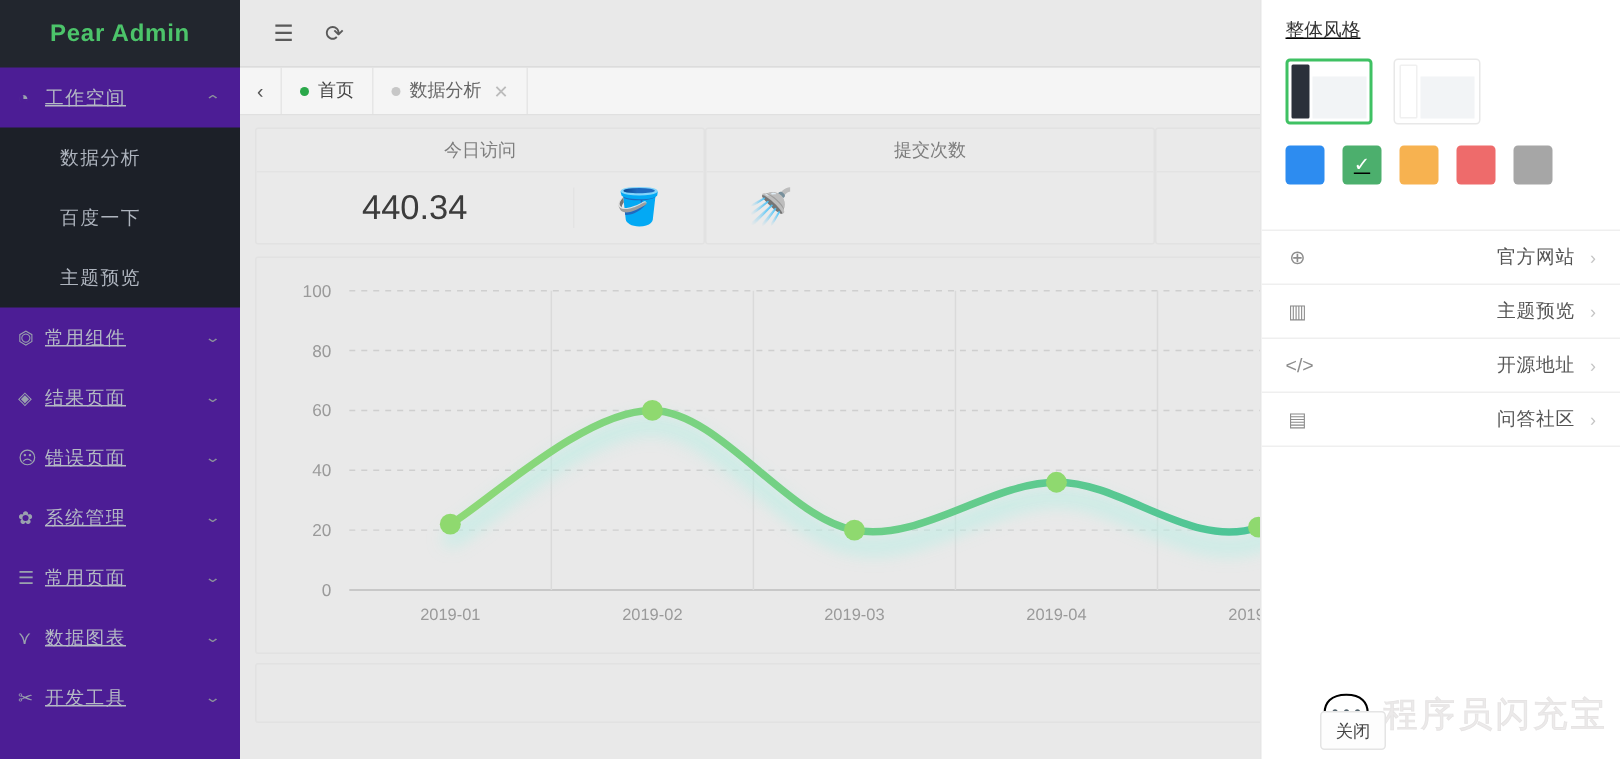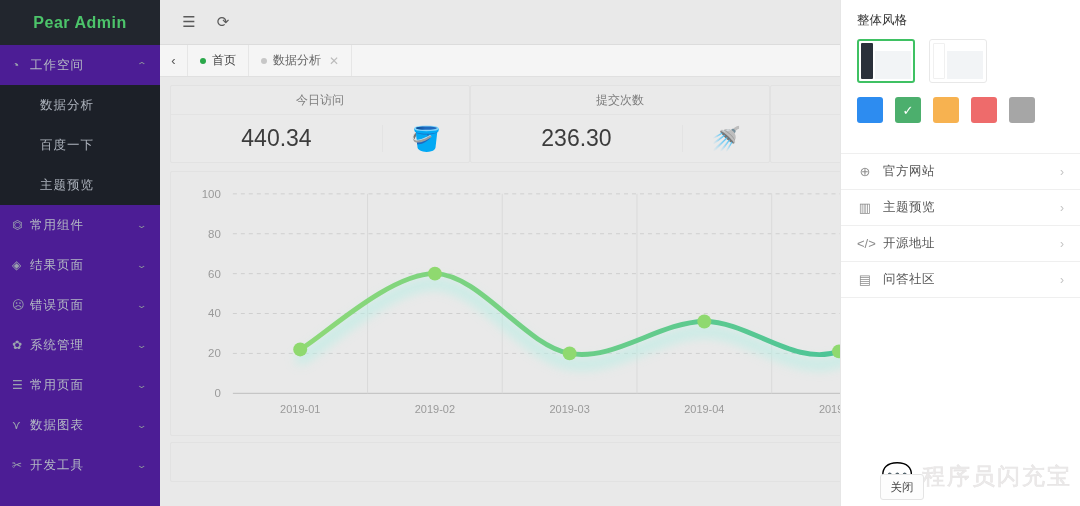--- a/index.html
+++ b/index.html
@@ -26,21 +26,21 @@
     letter-spacing: .5px;
     background: #22262e;
   }
   .nav-group-head {
     height: 40px; display: flex; align-items: center;
     padding: 0 14px 0 12px;
     color: #b4bac4; font-size: 12.5px;
     cursor: pointer;
   }
   .nav-group-head .gi { width: 18px; font-size: 12px; color: #9aa2ae; display:inline-block; }
-  .nav-group-head .gl { flex: 1; letter-spacing: 1px; }
+  .nav-group-head .gl { flex: 1; letter-spacing: 1px; text-decoration: underline; }
   .caret { font-size: 9px; color: #8b919c; transform: scaleX(1.5); }
   .caret.up { transform: scaleX(1.5) rotate(180deg); }
   .sub { background: #1c2028; }
   .sub-item {
     height: 40px; line-height: 40px;
     padding-left: 40px;
     color: #aeb4be; font-size: 12.5px;
     letter-spacing: 1px;
     cursor: pointer;
   }
@@ -141,21 +141,21 @@
   
   #panel {
     position: absolute; top: 0; right: 0;
     width: 240px; height: 506px;
     background: #ffffff;
     border-left: 1px solid #e6e6e6;
     z-index: 30;
     font-size: 13px;
     overflow: hidden;
   }
-  .p-sec { padding: 12px 16px 4px 16px; }
+  .p-sec { padding: 12px 16px 4px 16px; text-decoration: underline; }
   .p-title { font-size: 12.5px; color: #333; margin-bottom: 10px; }
   .style-row { display: flex; gap: 14px; margin-bottom: 14px; }
   .style-box {
     width: 58px; height: 44px;
     background: #fff;
     border: 1px solid #e8e8e8;
     border-radius: 3px;
     position: relative;
     display:flex;
     cursor: pointer;
@@ -175,21 +175,21 @@
   }
   .links { margin-top: 18px; border-top: 1px solid #efefef; }
   .link-row {
     height: 36px; display:flex; align-items:center;
     padding: 0 16px; gap: 10px;
     border-bottom: 1px solid #efefef;
     color: #555; font-size: 12.5px;
     cursor: pointer;
   }
   .link-row .li { width: 16px; text-align:center; color:#8d8d8d; font-size: 13px; }
-  .link-row .lt { flex: 1; letter-spacing:.5px; }
+  .link-row .lt { flex: 1; letter-spacing:.5px;text-align:right; }
   .link-row .ch { color: #c4c4c4; font-size: 12px; }
 
   
   #watermark {
     position: absolute; right: 8px; bottom: 14px;
     display: flex; align-items: flex-start; gap: 8px;
     z-index: 40; pointer-events: none;
   }
   #wm-text {
     font-size: 23px; color: #eceaea;
@@ -304,21 +304,20 @@
         <div class="card">
           <div class="card-hd">今日访问</div>
           <div class="card-bd">
             <div class="card-num">440.34</div>
             <div class="card-ico">🪣</div>
           </div>
         </div>
         <div class="card">
           <div class="card-hd">提交次数</div>
           <div class="card-bd">
-            <div class="card-num">236.30</div>
             <div class="card-ico">🚿</div>
           </div>
         </div>
         <div class="card">
           <div class="card-hd">下载数量</div>
           <div class="card-bd">
             <div class="card-num">634.43</div>
             <div class="card-ico">🗑</div>
           </div>
         </div>

